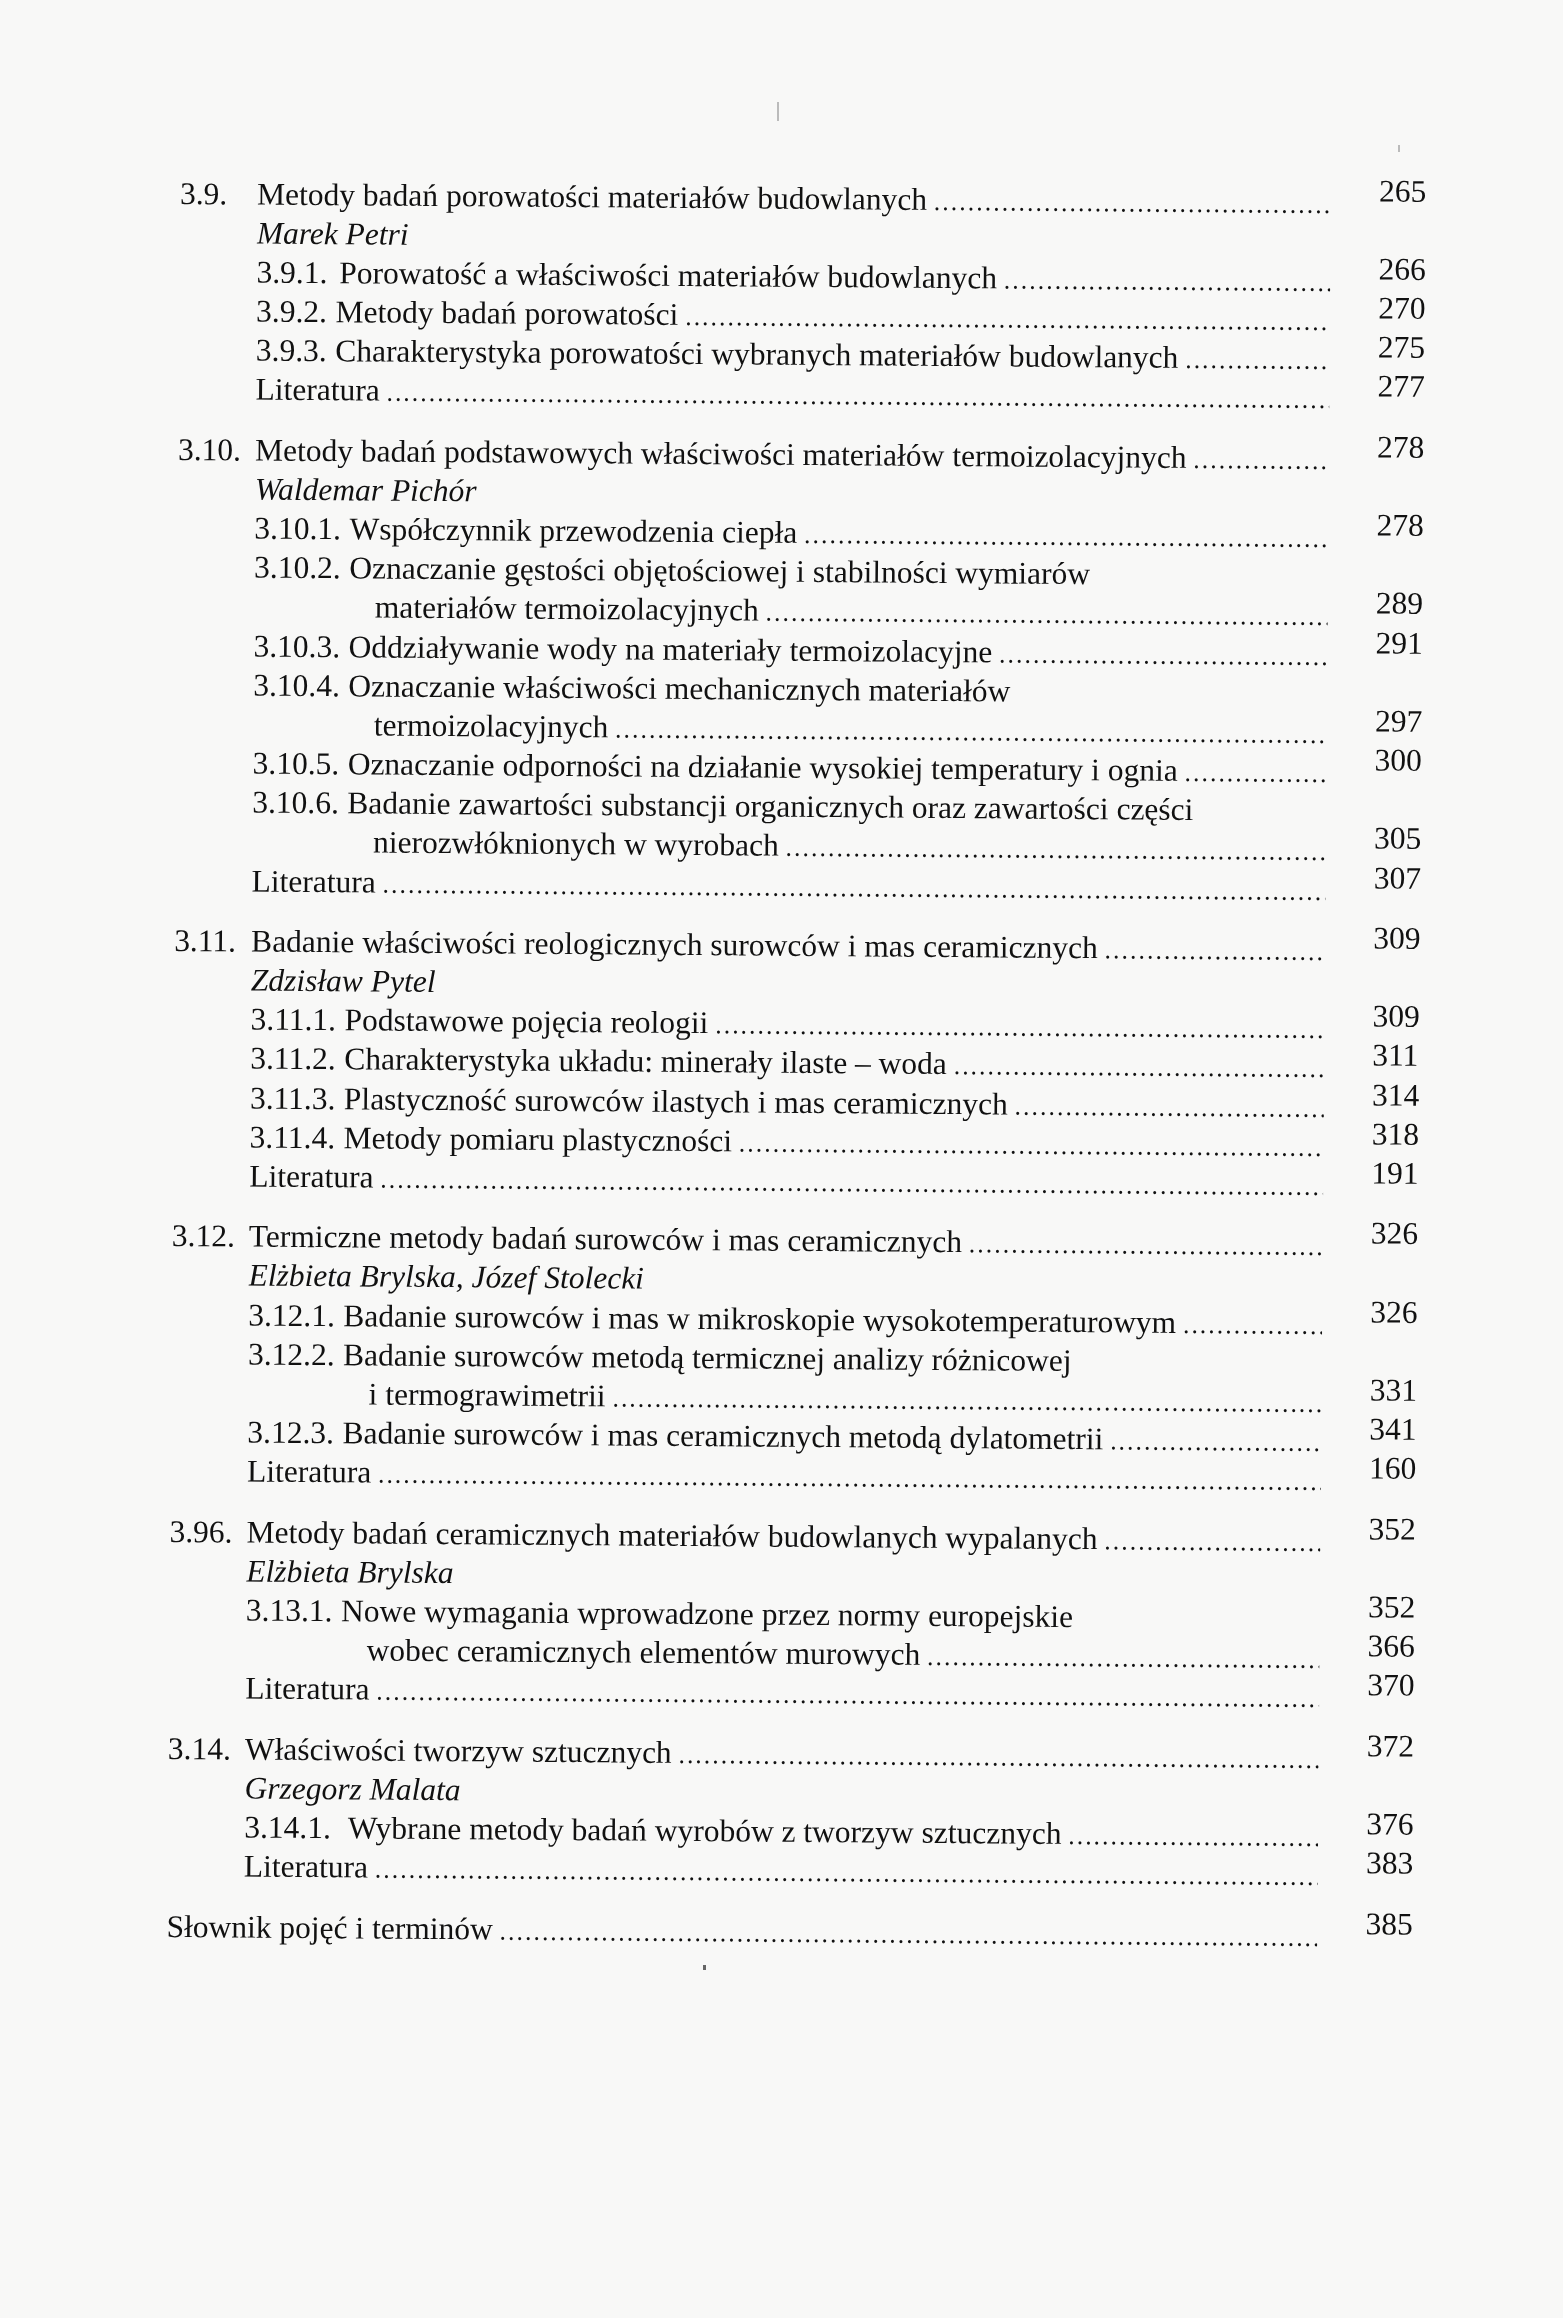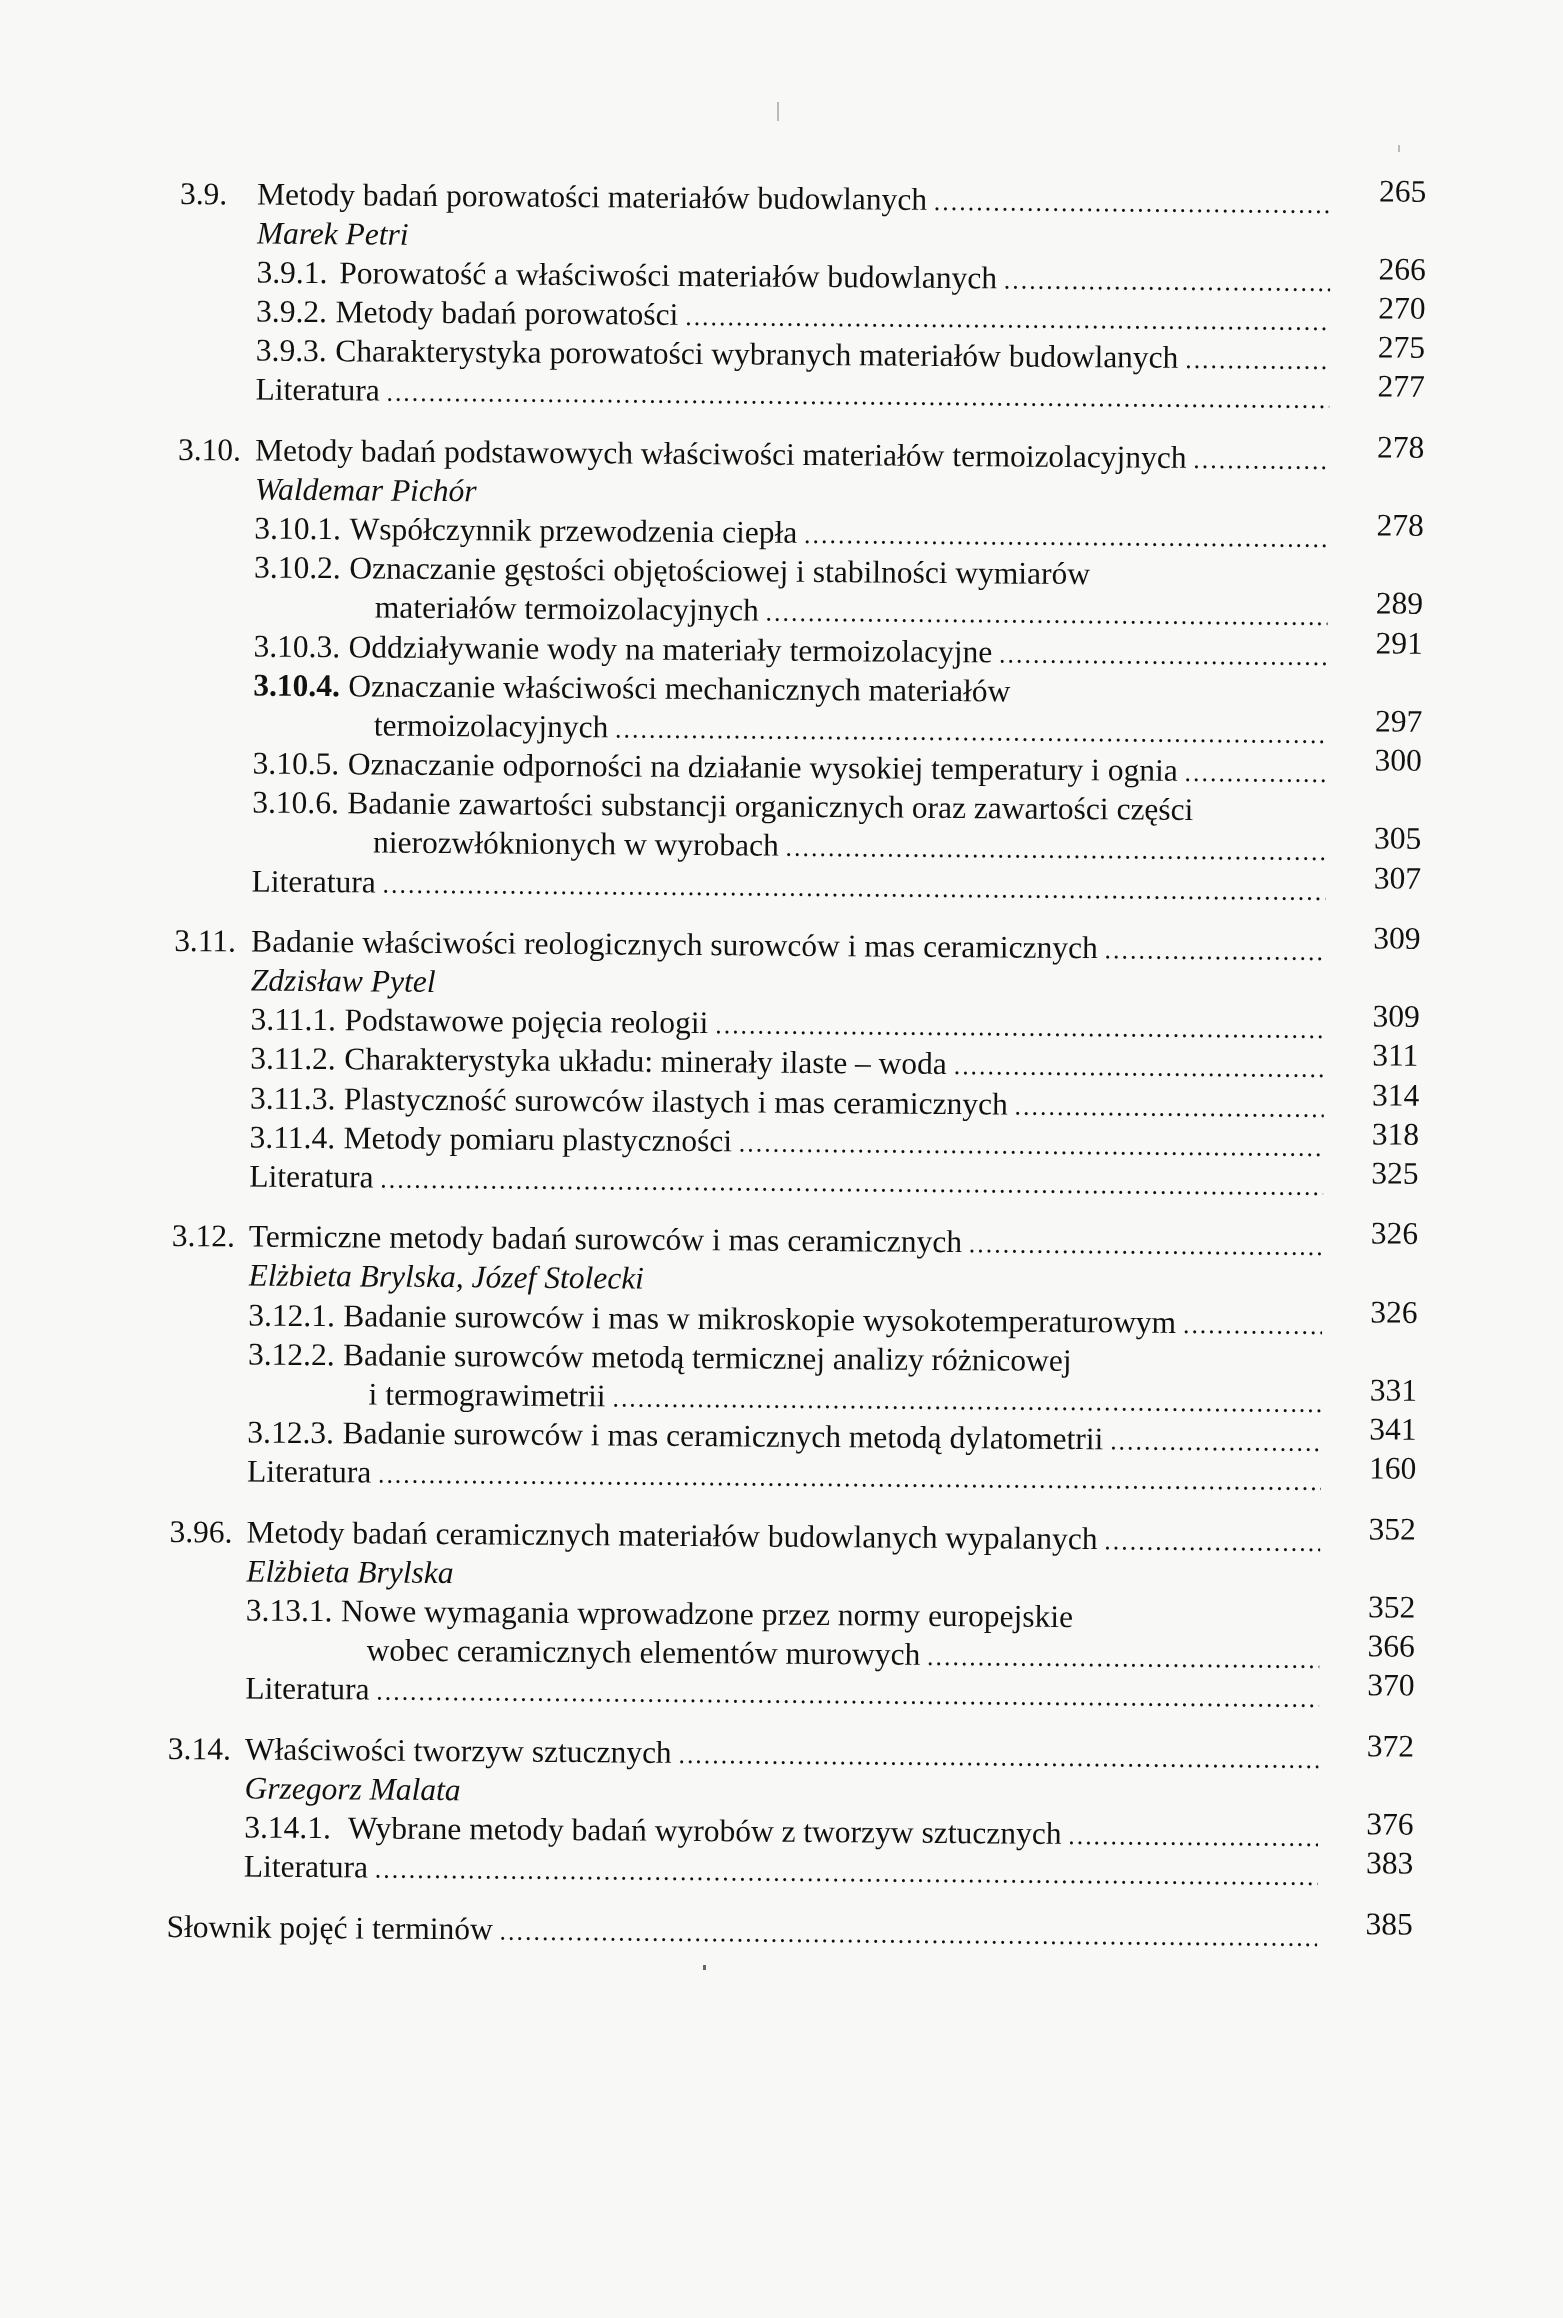--- a/index.html
+++ b/index.html
@@ -140,21 +140,21 @@
     <div class="line sub" style="top: 626px;">
       <span class="body" style="left: 77px;">
         <span class="title" style="margin-right: 8.5px;">3.10.3.</span>
         <span class="title">Oddziaływanie wody na materiały termoizolacyjne</span>
         <span class="leader"></span>
       </span>
       <span class="page">291</span>
     </div>
     <div class="line sub noleader" style="top: 665px;">
       <span class="body" style="left: 77px;">
-        <span class="title" style="margin-right: 8.5px; font-weight: bold;">3.10.4.</span>
+        <span class="title" style="margin-right: 8.5px;">3.10.4.</span>
         <span class="title">Oznaczanie właściwości mechanicznych materiałów</span>
         <span class="leader"></span>
       </span>
     </div>
     <div class="line cont" style="top: 704px;">
       <span class="body">
         <span class="title">termoizolacyjnych</span>
         <span class="leader"></span>
       </span>
       <span class="page">297</span>
@@ -232,21 +232,21 @@
         <span class="title">Metody pomiaru plastyczności</span>
         <span class="leader"></span>
       </span>
       <span class="page">318</span>
     </div>
     <div class="line sub" style="top: 1156px;">
       <span class="body" style="left: 77px;">
         <span class="title">Literatura</span>
         <span class="leader"></span>
       </span>
-      <span class="page">325</span>
+      <span class="page">191</span>
     </div>
     <div class="line top" style="top: 1216px;">
       <span class="num">3.12.</span>
       <span class="body" style="left: 77px;">
         <span class="title">Termiczne metody badań surowców i mas ceramicznych</span>
         <span class="leader"></span>
       </span>
       <span class="page">326</span>
     </div>
     <div class="line author noleader" style="top: 1255px;">

